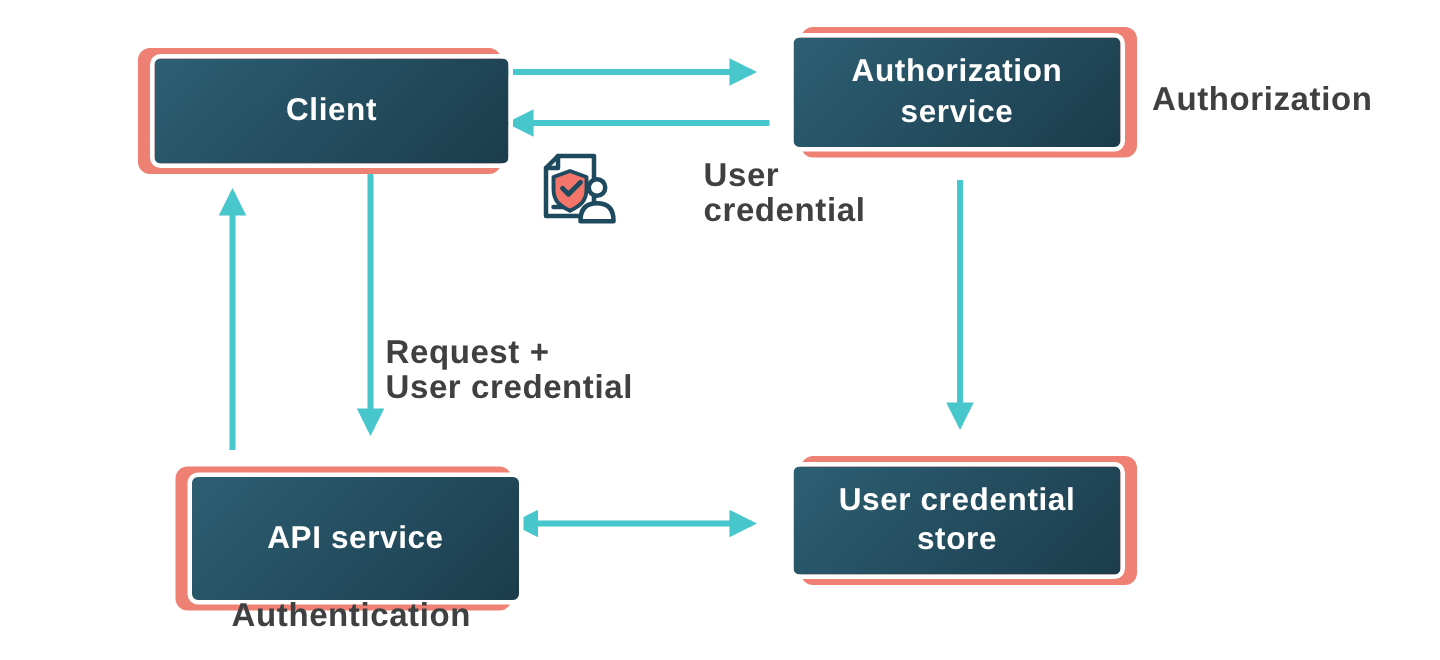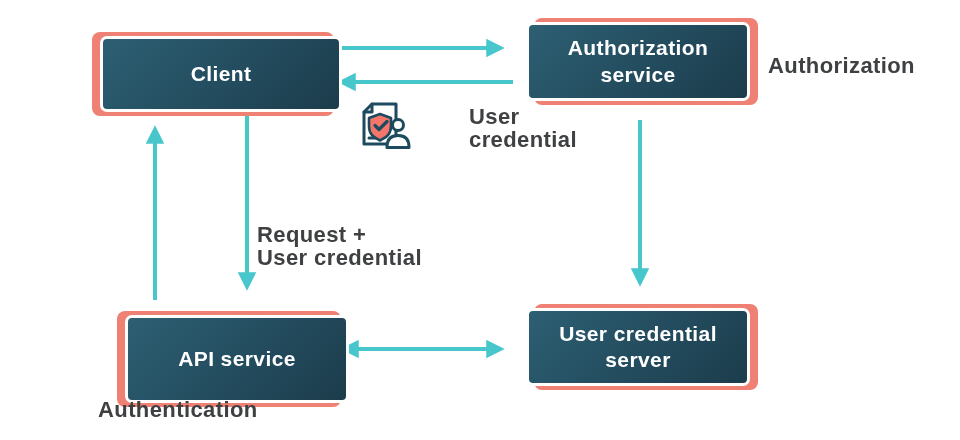--- a/index.html
+++ b/index.html
@@ -48,21 +48,21 @@
   .gray-label {
     position: absolute;
     color: #3f4042;
     font-size: 22px;
     font-weight: bold;
     letter-spacing: 0.4px;
     line-height: 23px;
     white-space: nowrap;
   }
   #label-authorization  { left: 768px; top: 54px; }
-  #label-authentication { left: 98px;  top: 398px; width: 232px; text-align: left; }
+  #label-authentication { left: 82px;  top: 398px; width: 232px; text-align: right; }
   #label-user-credential { left: 424px; top: 105px; margin-left: 45px; }
   #label-request        { left: 257px; top: 223px; }
 
   
   .arrows { position: absolute; left: 0; top: 0; }
   .arrows line { stroke: #47c6cc; stroke-width: 4; }
 
   
   #user-credential-icon { position: absolute; left: 351px; top: 97px; }
 </style>
@@ -107,21 +107,21 @@
     <div class="box">
       <span>API service</span>
     </div>
   </div>
 
   <div class="node offset-right" id="node-store">
     <div class="plate"></div>
     <div class="box">
       <span>
         <span>User credential</span><br>
-        <span>server</span>
+        <span>store</span>
       </span>
     </div>
   </div>
 
   <svg id="user-credential-icon" width="62" height="64" viewBox="0 0 62 64" fill="none">
     <g stroke="#1d4a5e" stroke-width="3" stroke-linejoin="round" stroke-linecap="round">
       <path d="M21 7 H45 V47 H13 V15 Z" fill="#ffffff"></path>
       <path d="M21 7 V15 H13" fill="none"></path>
       <path d="M18 41 h7" fill="none"></path>
       <path d="M29 17 l11 4 v8 c0 8 -4 11 -11 14.5 c-7 -3.5 -11 -6.5 -11 -14.5 v-8 z" fill="#f4766b" stroke-width="2.6"></path>

